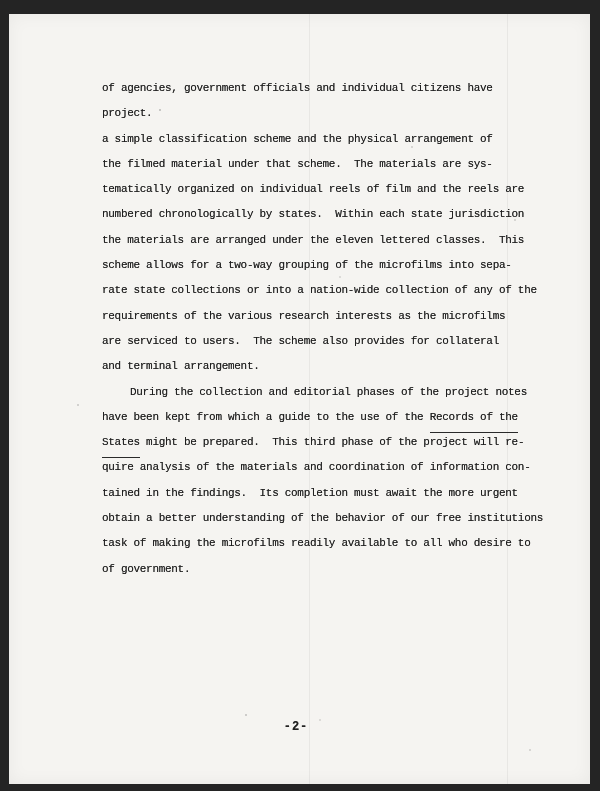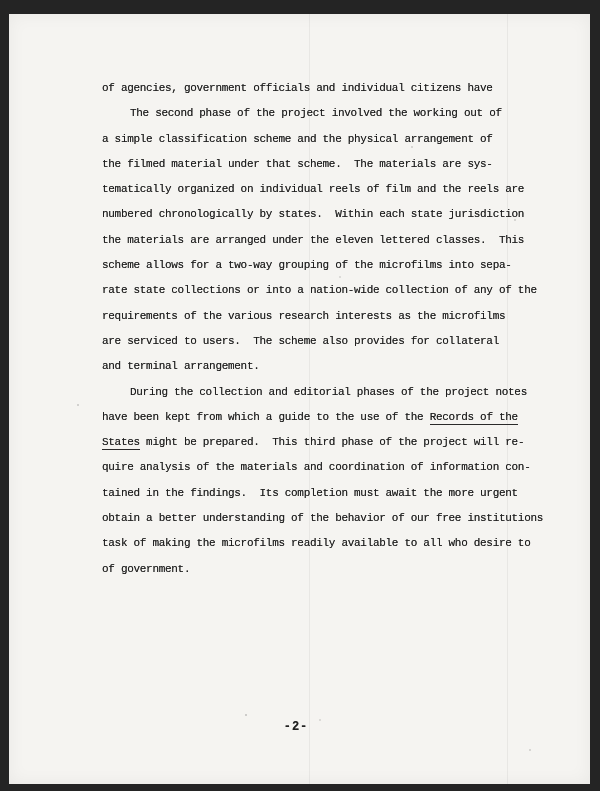--- a/index.html
+++ b/index.html
@@ -66,21 +66,21 @@
   }
   .line {
     white-space: pre;
     height: 25.3px;
   }
   .line.indent {
     padding-left: 28px;
   }
   .u {
     border-bottom: 1px solid #2a2a2a;
-    padding-bottom: 1px;
+    padding-bottom: 9px;
   }
   .page-number {
     position: absolute;
     left: 247px;
     top: 706px;
     width: 80px;
     text-align: center;
     color: #222;
     font-size: 12px;
     font-weight: bold;
@@ -91,21 +91,21 @@
 </head>
 <body>
 
 <div class="scan">
   <div class="page">
     <div class="crease c1"></div>
     <div class="crease c2"></div>
     <div class="specks"></div>
     <div class="text-block">
         <div class="line"><span>of agencies, government officials and individual citizens have</span></div>
-        <div class="line indent"><span>The second phase of the project involved the working out of</span></div>
+        <div class="line"><span>project.</span></div>
         <div class="line"><span>a simple classification scheme and the physical arrangement of</span></div>
         <div class="line"><span>the filmed material under that scheme.  The materials are sys-</span></div>
         <div class="line"><span>tematically organized on individual reels of film and the reels are</span></div>
         <div class="line"><span>numbered chronologically by states.  Within each state jurisdiction</span></div>
         <div class="line"><span>the materials are arranged under the eleven lettered classes.  This</span></div>
         <div class="line"><span>scheme allows for a two-way grouping of the microfilms into sepa-</span></div>
         <div class="line"><span>rate state collections or into a nation-wide collection of any of the</span></div>
         <div class="line"><span>requirements of the various research interests as the microfilms</span></div>
         <div class="line"><span>are serviced to users.  The scheme also provides for collateral</span></div>
         <div class="line"><span>and terminal arrangement.</span></div>

